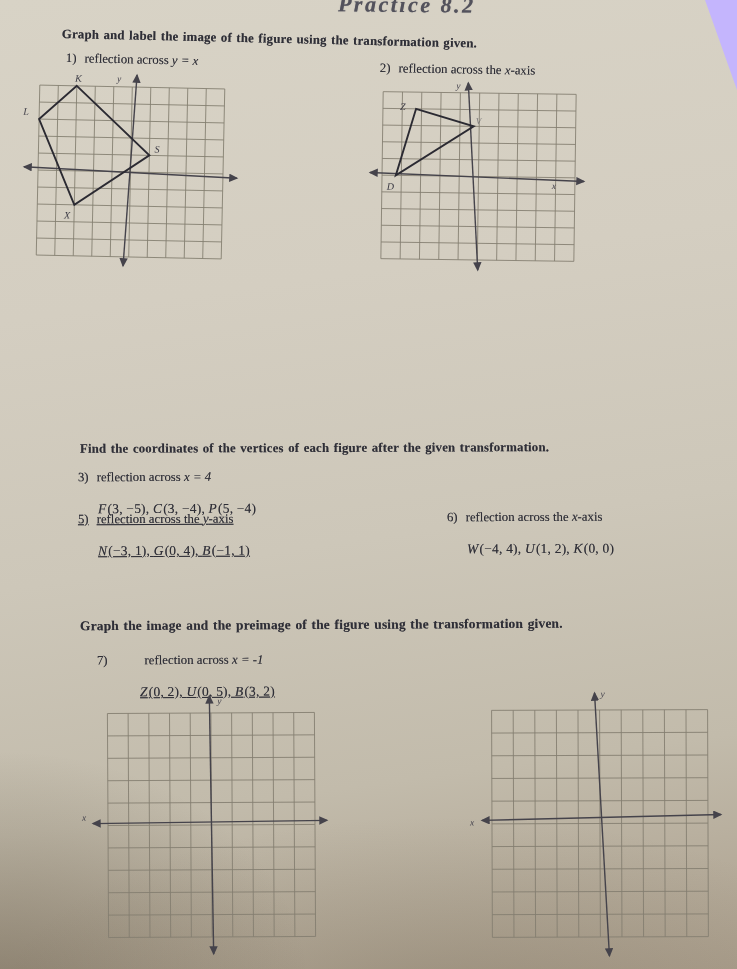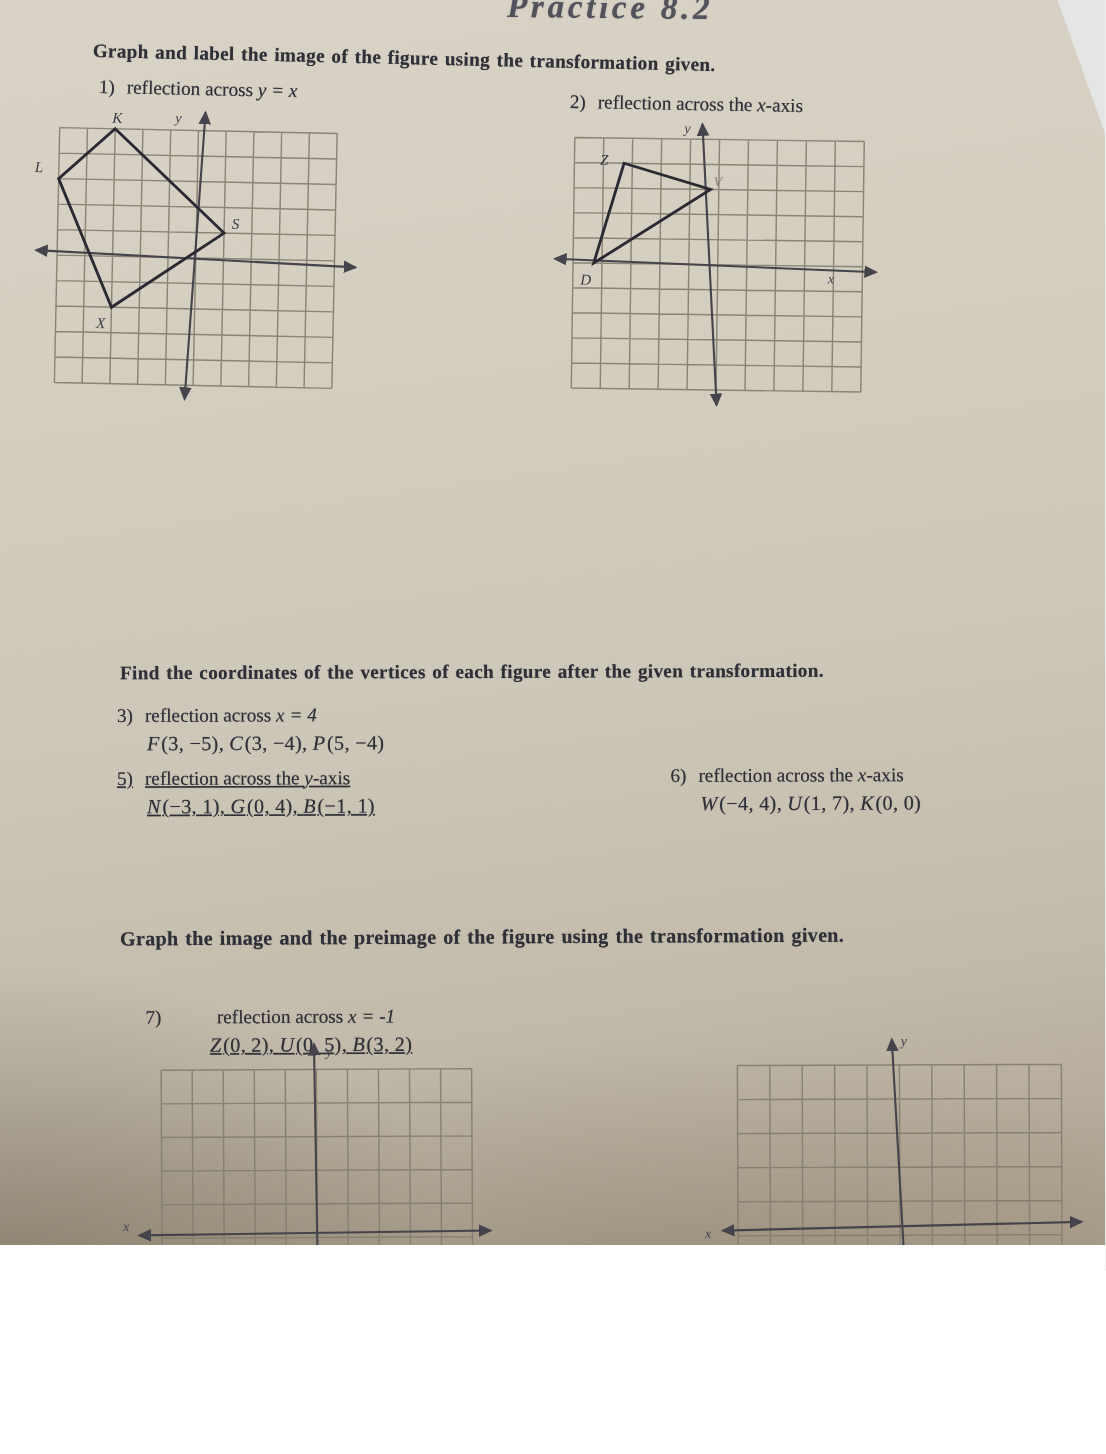--- a/index.html
+++ b/index.html
@@ -1,18 +1,18 @@
 <!DOCTYPE html>
 <html><head>
 <meta charset="utf-8">
 <style>
   html,body{margin:0;padding:0;}
   .stage{
-    position:relative;width:737px;height:830px;overflow:hidden;
-    background:#e5e5e5;
+    position:relative;width:737px;height:969px;overflow:hidden;
+    background:#c4b5fd;
     font-family:"Liberation Serif", serif;
   }
   .paper{
     position:absolute;inset:0;
     clip-path:polygon(0 0, 705px 0, 737px 90px, 737px 969px, 0 969px);
     background:
       radial-gradient(ellipse 60% 35% at 0% 102%, rgba(74,62,44,0.38), rgba(74,62,44,0) 70%),
       radial-gradient(ellipse 80% 25% at 60% 103%, rgba(90,78,58,0.22), rgba(90,78,58,0) 75%),
       linear-gradient(172deg, #d8d3c6 0%, #d4cec1 30%, #cdc7b9 55%, #c2bbab 78%, #ab9f8d 100%);
   }
@@ -22,29 +22,29 @@
     letter-spacing:2.5px;color:#53525c;transform:rotate(0.6deg);
     text-shadow:0 0 0.8px rgba(80,80,92,0.7);
   }
   .h{font-weight:bold;letter-spacing:0.2px;word-spacing:1px;}
   .h1{top:27px;left:62px;font-size:12.8px;transform:rotate(1.3deg);transform-origin:left top;}
   .h2{top:441px;left:80px;font-size:12.8px;transform:rotate(-0.2deg);}
   .h3{top:617px;left:80px;font-size:13.4px;transform:rotate(-0.3deg);}
   .prob{font-size:12.8px;}
   .prob .pnum{margin-right:8px;}
   .prob i{font-style:italic;}
-  .pts{font-size:13.5px;margin-top:3px;padding-left:20px;letter-spacing:0.2px;}
+  .pts{font-size:13.5px;margin-top:16px;padding-left:20px;letter-spacing:0.2px;}
   .pts i{margin-right:1px;}
   .p1{top:51px;left:66px;transform:rotate(1.2deg);transform-origin:left top;}
   .p2{top:61px;left:380px;transform:rotate(1deg);transform-origin:left top;}
   .p3{top:470px;left:78px;transform:rotate(-0.2deg);}
   .p4{top:468px;left:445px;transform:rotate(-0.2deg);}
   .p5{top:512px;left:78px;transform:rotate(-0.2deg);text-decoration:underline;}
   .p6{top:510px;left:447px;transform:rotate(-0.2deg);}
-  .p7{top:671px;left:97px;transform:rotate(-0.3deg);}
+  .p7{top:653px;left:97px;transform:rotate(-0.3deg);}
   .p7 .pnum{margin-right:37px;}
   .p7 .pts{padding-left:43px;text-decoration:underline;}
   .p8{top:651px;left:385px;transform:rotate(-0.3deg);}
   .grid{position:absolute;overflow:visible;}
   .gl{fill:none;stroke:#837e70;stroke-width:0.95;opacity:0.92;}
   .ax{fill:none;stroke:#45434b;stroke-width:1.4;}
   .fig{fill:none;stroke:#2b2a32;stroke-width:1.9;stroke-linejoin:miter;}
   .grid text{font:italic 10px "Liberation Serif", serif;fill:#3c3b45;}
   .grid .axl{font-size:9.5px;fill:#46444e;}
   .grid .faint{opacity:0.55;font-size:9px;}
@@ -111,21 +111,21 @@
   </div>
 
 
   <div class="txt prob p5">
     <div><span class="pnum">5)</span><span><span>reflection across the </span><i>y</i><span>-axis</span></span></div>
     <div class="pts"><i>N</i><span>(−3, 1), </span><i>G</i><span>(0, 4), </span><i>B</i><span>(−1, 1)</span></div>
   </div>
 
   <div class="txt prob p6">
     <div><span class="pnum">6)</span><span><span>reflection across the </span><i>x</i><span>-axis</span></span></div>
-    <div class="pts"><i>W</i><span>(−4, 4), </span><i>U</i><span>(1, 7), </span><i>K</i><span>(0, 0)</span></div>
+    <div class="pts"><i>W</i><span>(−4, 4), </span><i>U</i><span>(1, 2), </span><i>K</i><span>(0, 0)</span></div>
   </div>
 
   <div class="txt h h3">Graph the image and the preimage of the figure using the transformation given.</div>
 
   <div class="txt prob p7">
     <div><span class="pnum">7)</span><span><span>reflection across </span><i>x = -1</i><span></span></span></div>
     <div class="pts"><i>Z</i><span>(0, 2), </span><i>U</i><span>(0, 5), </span><i>B</i><span>(3, 2)</span></div>
   </div>
 
 

